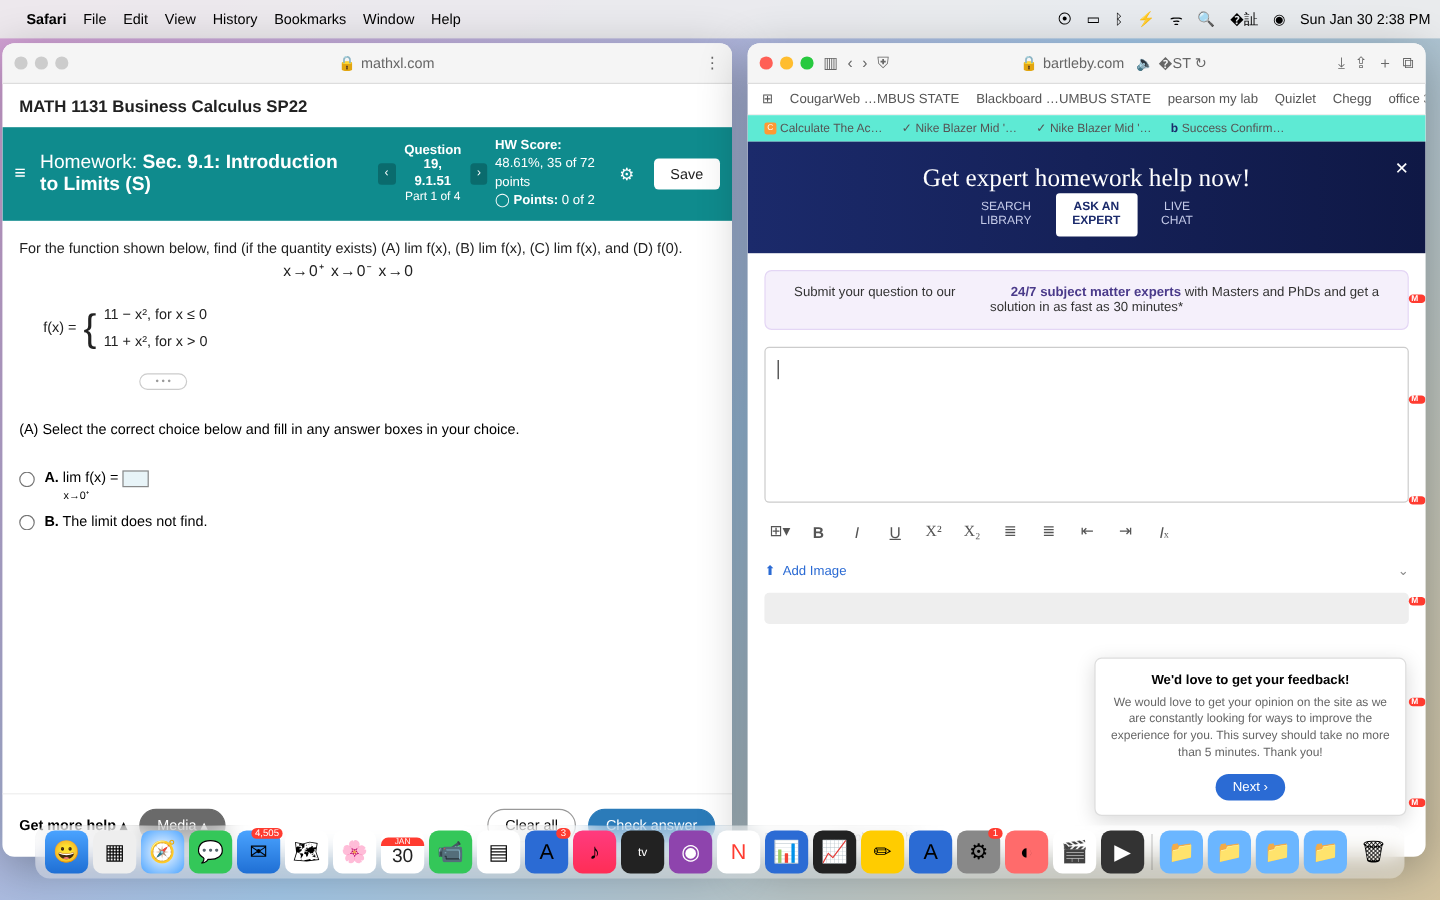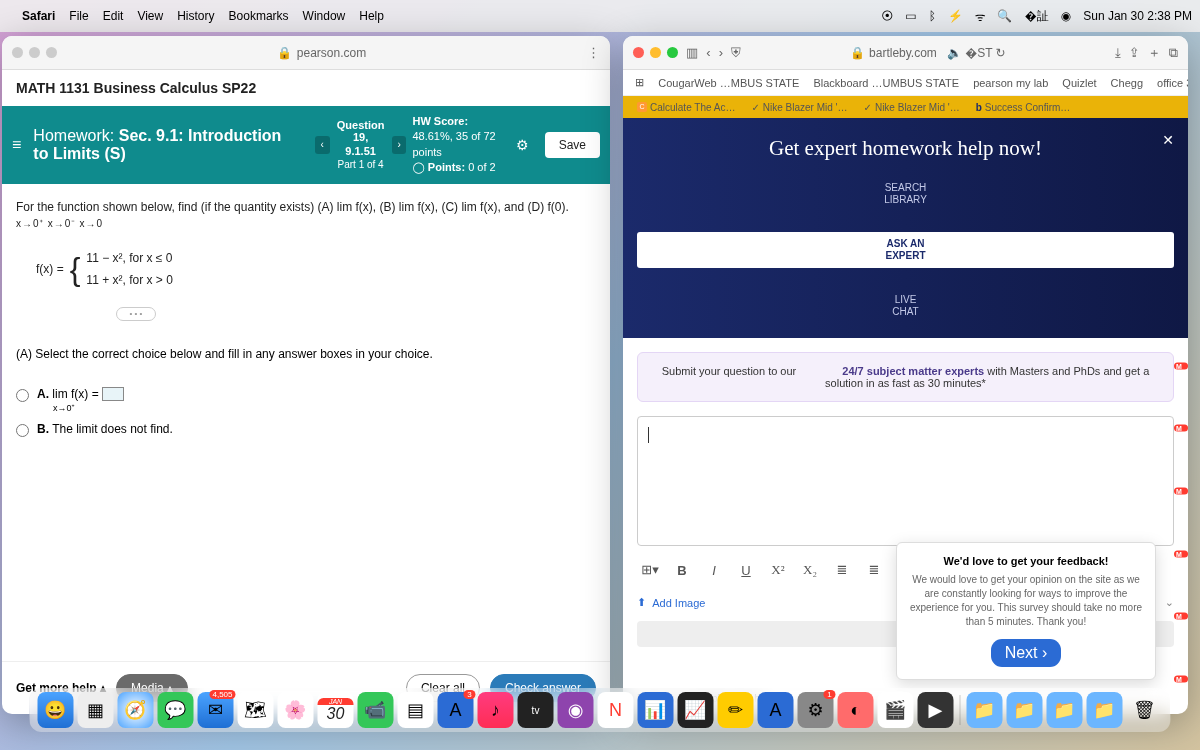--- a/index.html
+++ b/index.html
@@ -54,54 +54,54 @@
 .ans-box { display:inline-block; width:22px; height:14px; border:1px solid #888; background:#e8f4f8; vertical-align:middle; }
 
 .mathxl-footer { margin-top:auto; padding:12px 14px; display:flex; align-items:center; gap:10px; border-top:1px solid #eee; }
 .foot-btn { padding:6px 14px; border-radius:14px; font-size:12px; border:1px solid #999; background:#fff; }
 .foot-btn.gray { background:#6a6a6a; color:#fff; border-color:#6a6a6a; }
 .foot-btn.blue { background:#2b7bb9; color:#fff; border-color:#2b7bb9; }
 .foot-spacer { flex:1; }
 
 
 .bartleby-hero { background:linear-gradient(90deg,#1b2a6b,#0f1845); color:#fff; padding:18px 14px 14px; position:relative; }
-.hero-title { font-family:Georgia,serif; font-size:21px; text-align:center; margin-bottom:15px; }
+.hero-title { font-family:Georgia,serif; font-size:21px; text-align:center; margin-bottom:0; }
 .hero-close { position:absolute; right:14px; top:14px; font-size:14px; }
-.hero-tabs { display:flex; gap:20px; justify-content:center;flex-direction:column; }
+.hero-tabs { display:flex; gap:6px; justify-content:center; }
 .hero-tab { padding:6px 14px; font-size:10px; text-align:center; border-radius:3px; line-height:1.2; }
 .hero-tab.active { background:#fff; color:#1b2a6b; font-weight:600; }
 .hero-tab:not(.active) { color:#c4cae8; }
 
 .bartleby-body { padding:14px; font-size:12px; position:relative; flex:1; overflow:hidden; }
 .promo { background:#f5f0fb; border:1px solid #e4d6f5; border-radius:6px; padding:12px; font-size:11px; text-align:center; color:#333; margin-bottom:14px; }
 .promo b { color:#4a3a8a;margin-left:43px; }
 .editor-box { border:1px solid #ccc; border-radius:4px; height:130px; padding:10px; margin-bottom:6px; }
 .editor-cursor { width:1px; height:16px; background:#333; }
 .editor-tools { display:flex; gap:6px; align-items:center; padding:6px 0; font-size:13px; color:#555; }
 .tool { width:26px; height:24px; display:flex; align-items:center; justify-content:center; border-radius:3px; font-family:Georgia,serif; }
 .add-img { display:flex; gap:6px; align-items:center; color:#2b6bd4; font-size:11px; margin:8px 0 12px; }
 .gray-bar { height:26px; background:#eee; border-radius:4px; }
 
-.feedback-pop { position:absolute; right:32px; bottom:34px; width:260px; background:#fff; border:1px solid #ddd; border-radius:6px; box-shadow:0 4px 16px rgba(0,0,0,0.15); padding:12px; font-size:10px; text-align:center; }
+.feedback-pop { position:absolute; right:16px; bottom:34px; width:260px; background:#fff; border:1px solid #ddd; border-radius:6px; box-shadow:0 4px 16px rgba(0,0,0,0.15); padding:12px; font-size:10px; text-align:center; }
 .feedback-pop .ftitle { font-weight:700; margin-bottom:6px; font-size:11px; }
 .feedback-pop .fbody { color:#666; line-height:1.4; margin-bottom:10px; }
-.next-btn { display:inline-block; background:#2b6bd4; color:#fff; padding:5px 14px; border-radius:11px; font-size:16px; }
+.next-btn { display:inline-block; background:#2b6bd4; color:#fff; padding:5px 14px; border-radius:11px; font-size:11px; }
 .likeyou { position:absolute; left:14px; bottom:10px; font-size:10px; color:#666; }
 
 
-.tabs2 { height:22px; display:flex; align-items:center; gap:4px; padding:0 8px; font-size:10px; background:#eab308; overflow:hidden; }
+.tabs2 { height:22px; display:flex; align-items:center; gap:4px; padding:0 8px; font-size:10px; background:#5eead4; overflow:hidden; }
 .tab2 { padding:2px 6px; border-radius:3px 3px 0 0; white-space:nowrap; color:#555; display:flex; gap:3px; align-items:center; }
 .c-ico { width:10px; height:10px; background:#ff9933; border-radius:2px; display:inline-block; font-size:7px; color:#fff; text-align:center; line-height:10px; }
 .b-ico { font-weight:bold; color:#1b2a6b; }
 
 
 .dock { position:absolute; bottom:2px; left:50%; transform:translateX(-50%); height:44px; background:rgba(255,255,255,0.35); border-radius:12px; display:flex; align-items:center; padding:0 8px; gap:4px; backdrop-filter:blur(10px); }
 .dock-item { width:36px; height:36px; border-radius:8px; display:flex; align-items:center; justify-content:center; font-size:18px; position:relative; }
 .badge { position:absolute; top:-2px; right:-2px; background:#ff3b30; color:#fff; font-size:8px; border-radius:8px; padding:0 3px; min-width:12px; text-align:center; }
-.cal-tile { background:#fff; flex-direction:column; font-size:8px;font-style:italic; }
+.cal-tile { background:#fff; flex-direction:column; font-size:8px; }
 .cal-tile .mon { background:#ff3b30; color:#fff; width:100%; text-align:center; border-radius:6px 6px 0 0; font-size:7px; }
 .cal-tile .day { font-size:16px; font-weight:300; color:#222; }
 .badge-m { position:absolute; top:50%; right:2px; transform:translateY(-50%); background:#ff3b30; color:#fff; font-size:7px; border-radius:7px; padding:0 2px; }
 </style>
 </head>
 <body>
 
 <div class="menubar">
   <span class="apple"></span>
   <span class="app">Safari</span>
@@ -129,21 +129,21 @@
 
 <div class="window win-left">
   <div class="safari-top">
     <div class="traffic">
       <span class="dot gray"></span>
           <span class="dot gray"></span>
           <span class="dot gray"></span>
     </div>
     <div class="addr">
       <span>🔒</span>
-      <span>pearson.com</span>
+      <span>mathxl.com</span>
     </div>
     <span class="toolbar-ico">⋮</span>
   </div>
 
   <div class="mathxl-hdr">MATH 1131 Business Calculus SP22</div>
 
   <div class="teal-bar">
     <span class="ham">≡</span>
     <div class="teal-col">
       <span class="t"><span>Homework:</span> <b style="display:inline">Sec. 9.1: Introduction to Limits (S)</b></span>
@@ -161,21 +161,21 @@
       <div><b>HW Score:</b></div>
       <div>48.61%, 35 of 72 points</div>
       <div>◯ <b>Points:</b> <span>0 of 2</span></div>
     </div>
     <span class="gear">⚙</span>
     <div class="save-btn">Save</div>
   </div>
 
   <div class="question-body">
     <div>For the function shown below, find (if the quantity exists) (A)  lim  f(x), (B)  lim  f(x), (C) lim f(x), and (D) f(0).</div>
-    <div style="font-size:10px;letter-spacing:1px">x→0⁺                               x→0⁻                           x→0</div>
+    <div style="font-size:13px;margin-left:220px;letter-spacing:1px">x→0⁺                               x→0⁻                           x→0</div>
     <div class="piecewise">
       <span>f(x) =</span>
       <span class="brace">{</span>
       <div class="pieces">
         <span>11 − x²,  for x ≤ 0</span>
         <span>11 + x²,  for x &gt; 0</span>
       </div>
     </div>
     <div class="dots-pill">• • •</div>
   </div>

